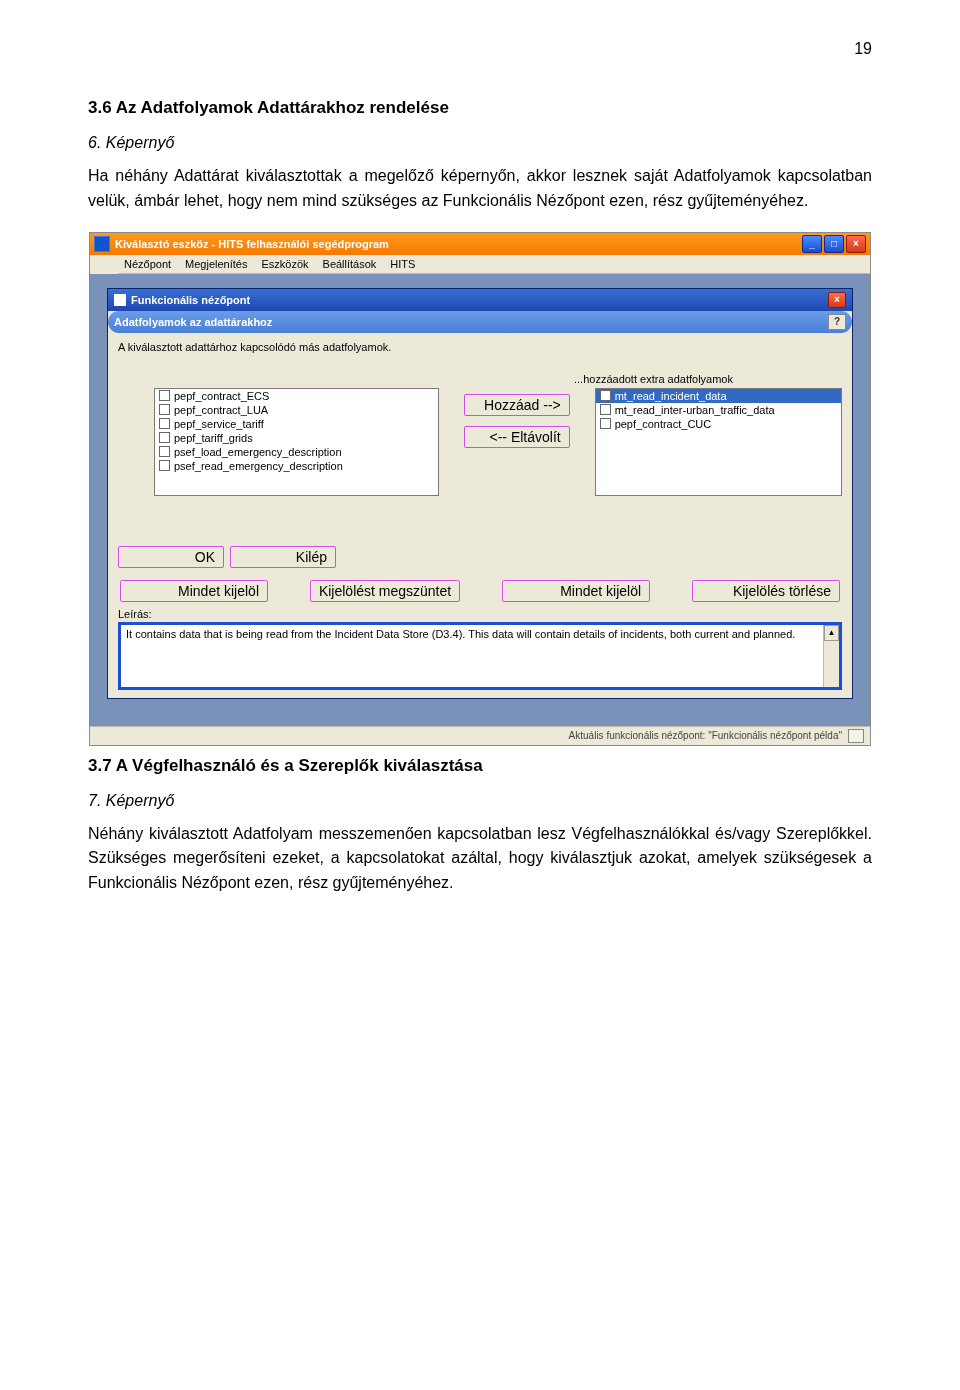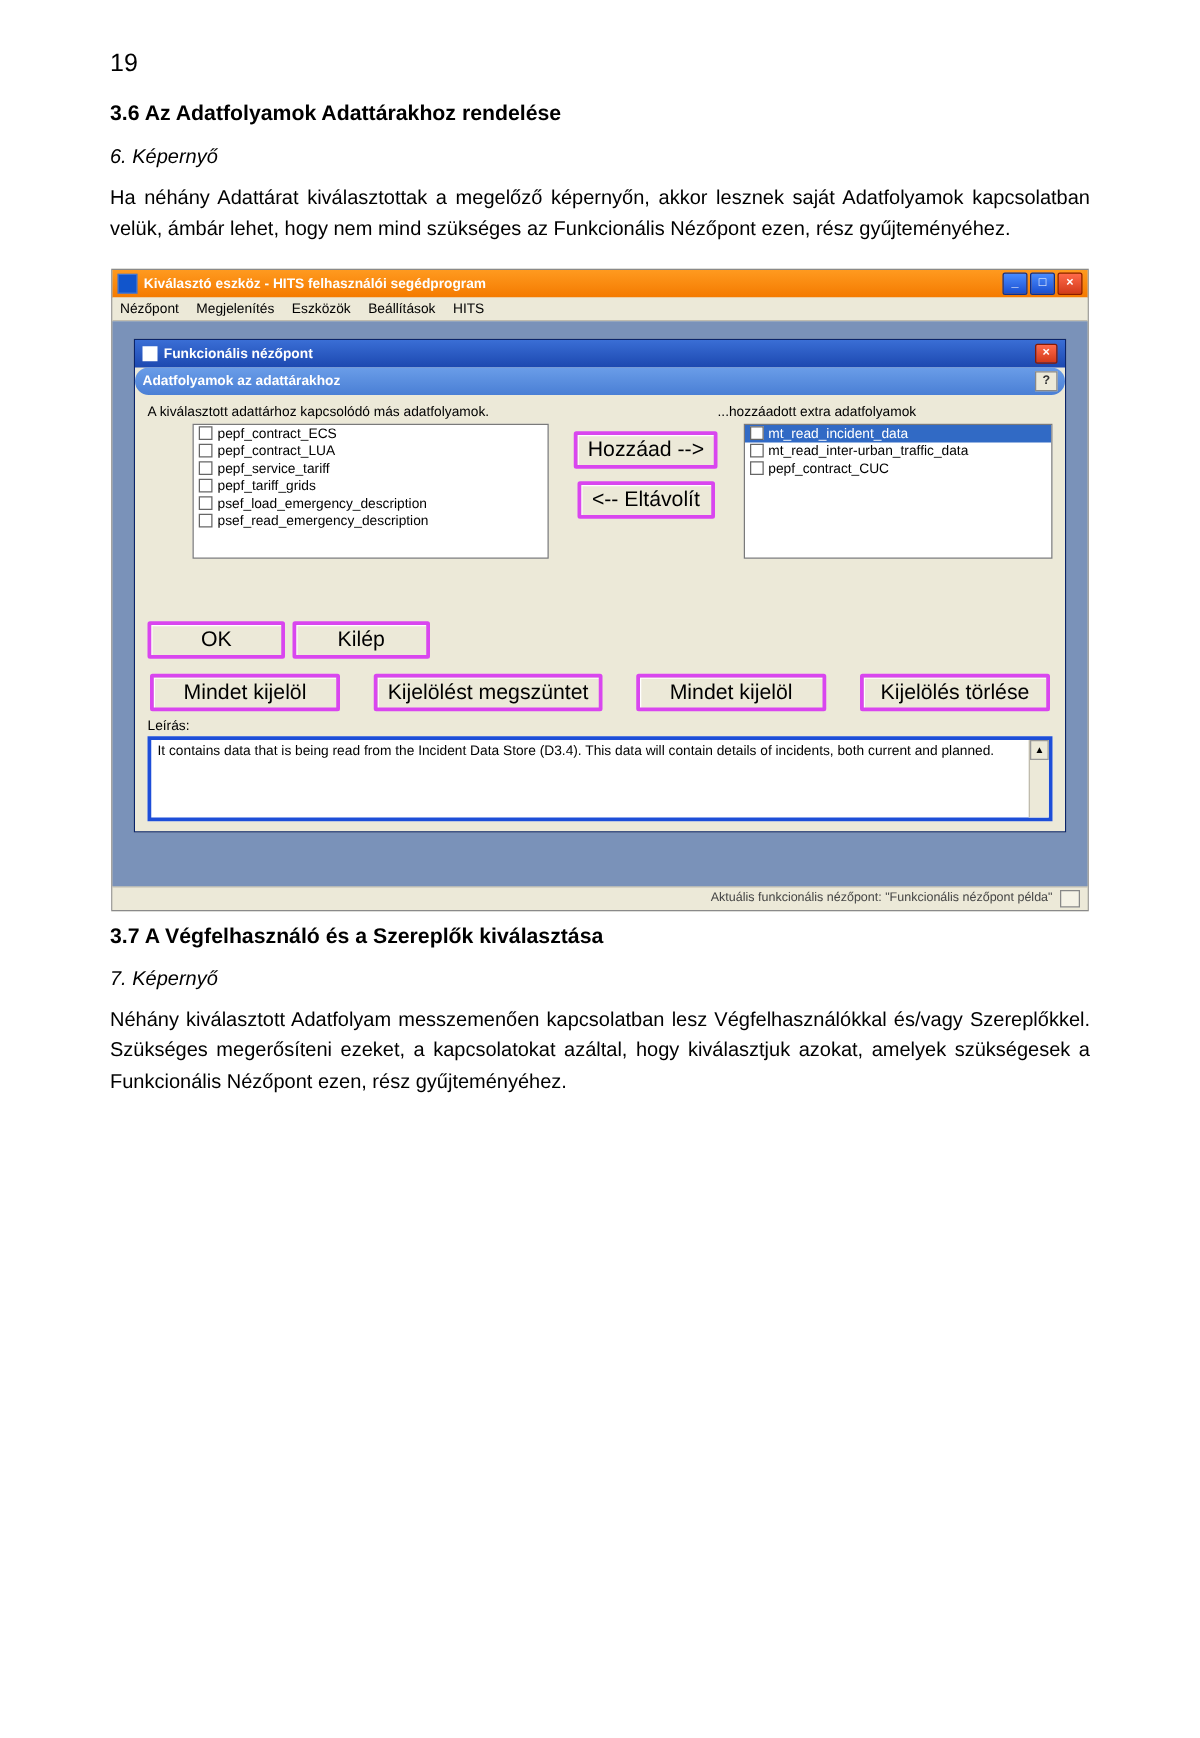--- a/index.html
+++ b/index.html
@@ -6,23 +6,23 @@
     margin: 0;
     padding: 0;
     background: #fff;
     font-family: Arial, Helvetica, sans-serif;
     width: 960px;
   }
   .page {
     padding: 40px 88px 60px 88px;
   }
   .page-number {
-    text-align: left;
-    font-size: 20px;
-    margin-bottom: 18px;
+    text-align: right;
+    font-size: 16px;
+    margin-bottom: 40px;
   }
   .heading-bold {
     font-size: 17px;
     font-weight: bold;
     margin: 10px 0 16px 0;
   }
   .italic-line {
     font-style: italic;
     font-size: 16px;
     margin-bottom: 12px;
@@ -85,20 +85,21 @@
     border-radius: 2px;
   }
   .win-btn.close { background: linear-gradient(#ff6a4a,#d23a1a); border-color:#8a1a00;}
   .menubar {
     background: #ece9d8;
     padding: 3px 6px;
     display: flex;
     gap: 14px;
     font-size: 11px;
     border-bottom: 1px solid #c0bcae;
+    margin-left: 28px;
   }
   .app-body {
     background: #7a92b9;
     padding: 14px 8px 8px 8px;
     min-height: 430px;
     position: relative;
   }
   
   .dialog {
     width: 744px;
@@ -151,21 +152,21 @@
   }
   .dlg-content {
     padding: 8px 10px;
   }
   .top-labels {
     display: flex;
     font-size: 11px;
     margin-bottom: 3px;
   }
   .top-labels .left { flex: 1; }
-  .top-labels .right { width: 268px; text-align: left; }
+  .top-labels .right { width: 268px; text-align: left; margin-top: 32px; }
 
   .list-area {
     display: flex;
     gap: 17px;
     padding-left: 36px;
   }
   .listbox {
     background: #fff;
     border: 1px solid #7a7a7a;
     height: 106px;
@@ -194,26 +195,26 @@
   .mid-buttons {
     width: 130px;
     display: flex;
     flex-direction: column;
     align-items: center;
     gap: 10px;
     padding-top: 6px;
   }
   .btn {
     background: #ece9d8;
-    border: 3px solid #d946ef;
+    border: 1px solid #d946ef;
     border-radius: 2px;
-    font-size: 17px;
+    font-size: 14px;
     padding: 2px 8px;
     min-width: 88px;
-    text-align: center;
+    text-align: right;
     box-shadow: inset 1px 1px 0 #fff;
     cursor: default;
   }
   .ok-kilep {
     display: flex;
     flex-direction: row;
     align-items: center;
     gap: 6px;
     margin: 50px 0 12px 0;
   }

